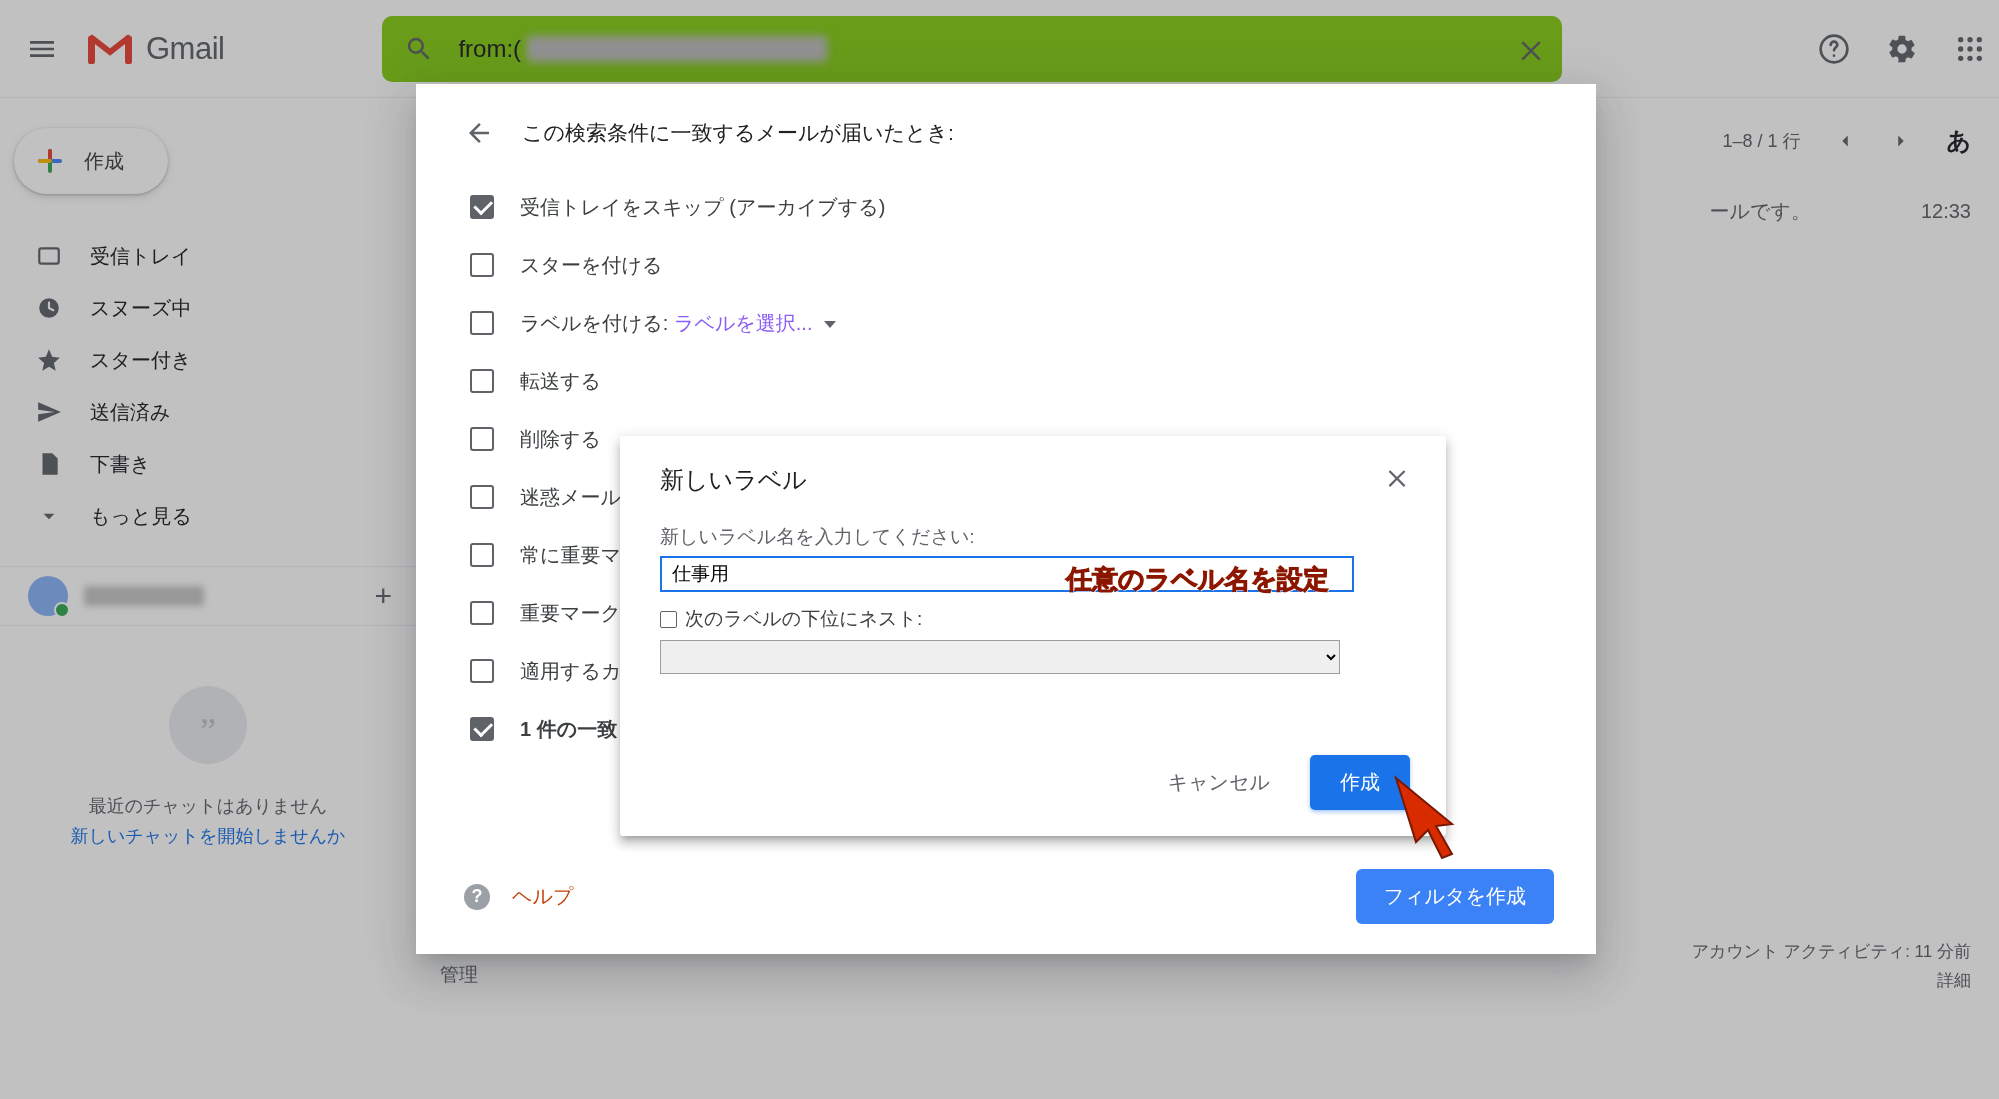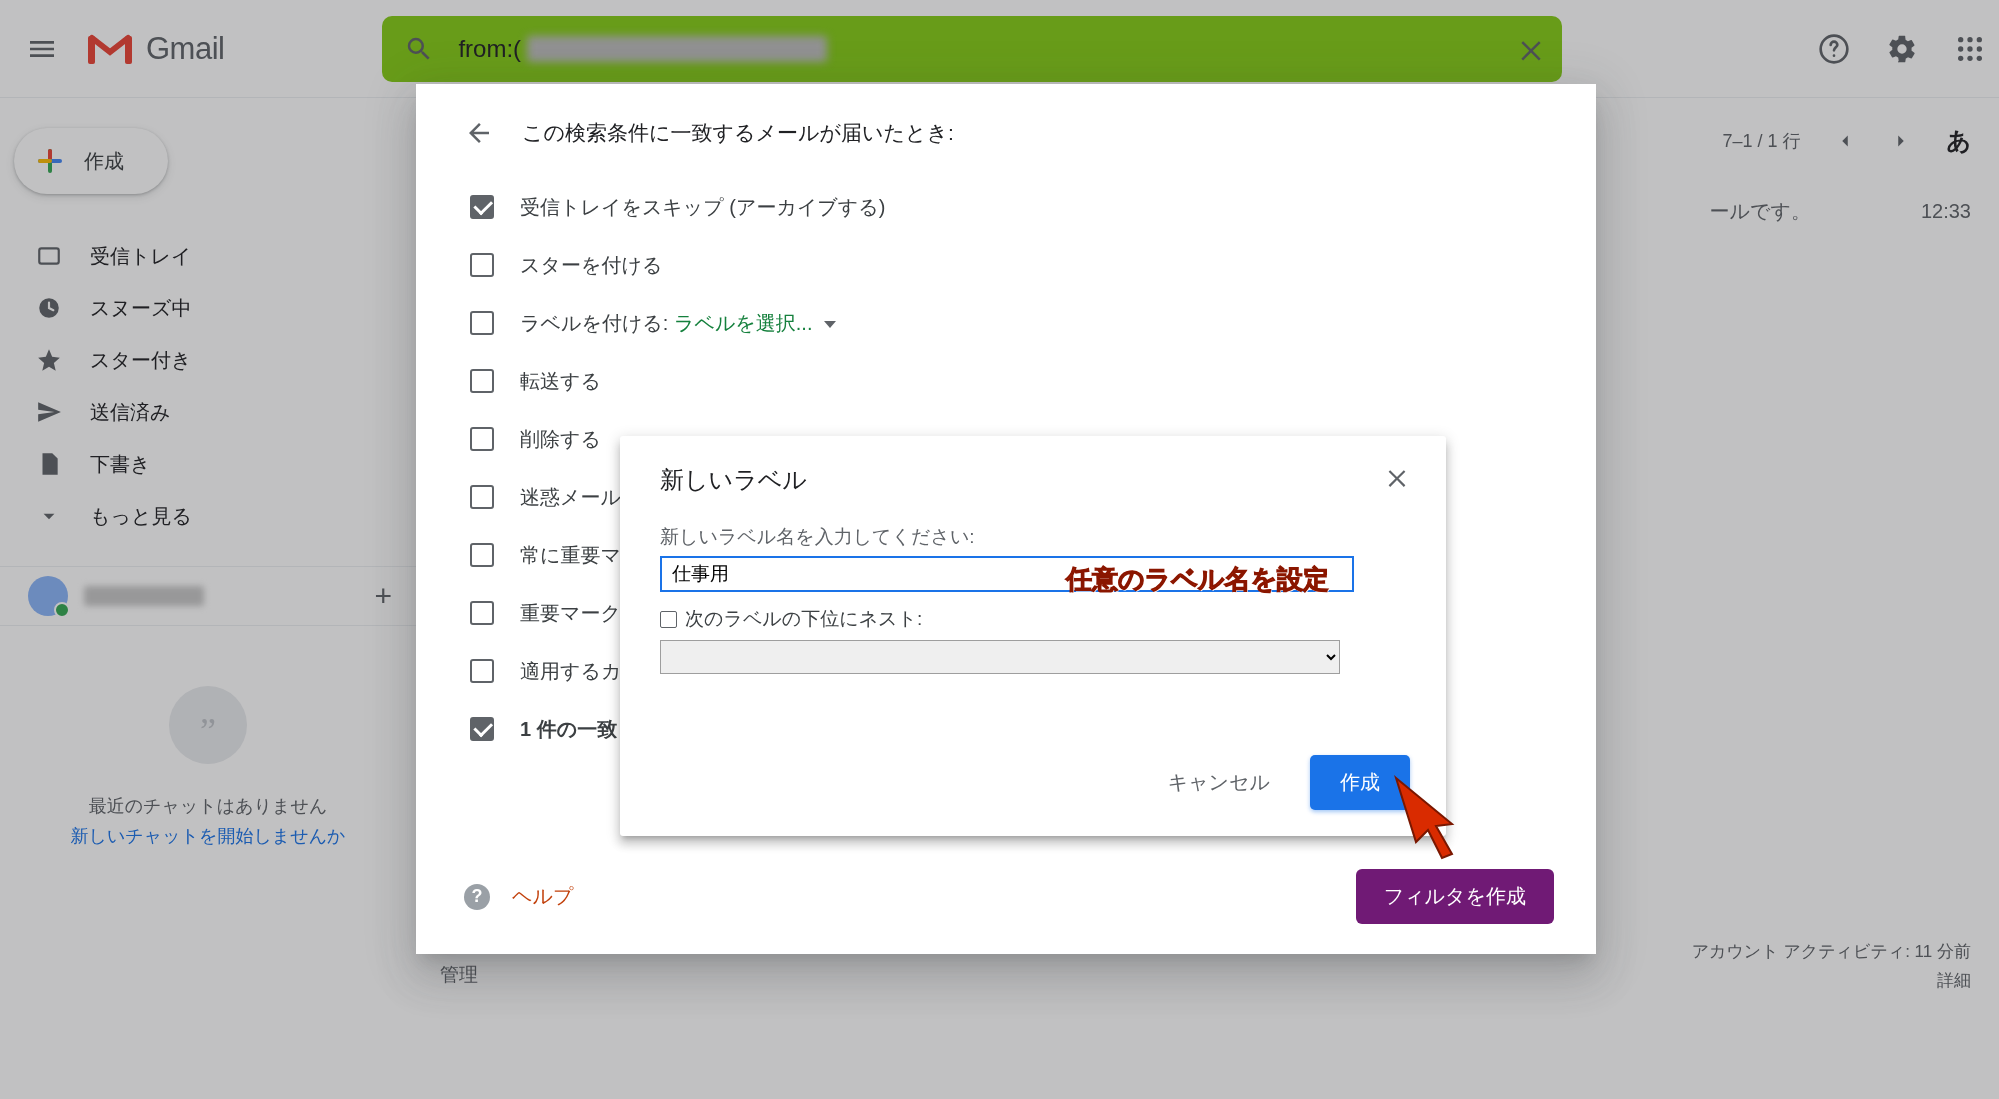--- a/index.html
+++ b/index.html
@@ -52,27 +52,27 @@
   .fp-header { display:flex; align-items:center; gap:28px; }
   .back-arrow { width:30px; height:30px; color:#5f6368; }
   .fp-title { font-size:21px; color:#202124; }
   .fp-options { margin-top:30px; margin-left:6px; }
   .opt { display:flex; align-items:center; gap:26px; height:58px; }
   .cbox { width:24px; height:24px; border:2px solid #5f6368; border-radius:3px; flex-shrink:0; display:flex; align-items:center; justify-content:center; }
   .cbox.checked { background:#5f6368; }
   .cbox.checked::after { content:''; width:8px; height:14px; border:solid #fff; border-width:0 3px 3px 0; transform:rotate(45deg) translate(-1px,-2px); }
   .opt-label { font-size:20px; color:#3c4043; }
   .opt-label.bold { font-weight:700; }
-  .label-select { color:#15803d; }
+  .label-select { color:#8b5cf6; }
   .tri { display:inline-block; width:0; height:0; border-left:6px solid transparent; border-right:6px solid transparent; border-top:7px solid #5f6368; margin-left:12px; vertical-align:middle; }
   .fp-footer { position:absolute; left:48px; right:42px; bottom:30px; display:flex; align-items:center; }
   .help-row { display:flex; align-items:center; gap:22px; }
   .help-ic { width:26px; height:26px; border-radius:50%; background:#9aa0a6; color:#fff; display:flex; align-items:center; justify-content:center; font-size:18px; font-weight:700; }
   .help-txt { font-size:20px; color:#c2410c;text-align:center; }
-  .create-filter-btn { margin-left:auto; background:#701a75; color:#fff; font-size:20px; padding:14px 28px; border-radius:6px; }
+  .create-filter-btn { margin-left:auto; background:#3b82f6; color:#fff; font-size:20px; padding:14px 28px; border-radius:6px; }
   .manage { position:absolute; left:440px; top:962px; font-size:19px; color:#5f6368; }
 
   
   .modal { position:absolute; left:620px; top:436px; width:826px; height:400px; background:#fff; box-shadow:0 8px 10px 1px rgba(0,0,0,.14),0 3px 14px 2px rgba(0,0,0,.12),0 5px 5px -3px rgba(0,0,0,.2); border-radius:3px; padding:28px 36px 26px 40px; }
   .modal-title-row { display:flex; align-items:flex-start; }
   .modal-title { font-size:24px; color:#202124; }
   .modal-close { margin-left:auto; width:26px; height:26px; color:#5f6368; cursor:pointer; }
   .modal-sub { margin-top:28px; font-size:19px; color:#5f6368; }
   .modal-input { margin-top:6px; width:694px; height:36px; border:2px solid #1a73e8; outline:none; padding:12px 10px; font-size:19px; background:#fff; }
   .nest-row { margin-top:14px; display:flex; align-items:center; gap:8px; }
@@ -211,21 +211,21 @@
   </div>
 
   <div class="hangouts-bubble">
       <span class="quote">”</span>
     </div>
   <div class="chat-msg">最近のチャットはありません</div>
   <div class="chat-link">新しいチャットを開始しませんか</div>
 </div>
 
 <div class="topstrip">
-  <span class="pag">7–1 / 1 行</span>
+  <span class="pag">1–8 / 1 行</span>
   <svg class="ic24" style="width:22px;height:22px" viewBox="0 0 24 24" fill="#5f6368">
       <path d="M15 6l-6 6 6 6z"></path>
     </svg>
   <svg class="ic24" style="width:22px;height:22px" viewBox="0 0 24 24" fill="#5f6368">
       <path d="M9 6l6 6-6 6z"></path>
     </svg>
   <span class="lang">あ</span>
 </div>
 <div class="mail-row">
   <span>ールです。</span>

